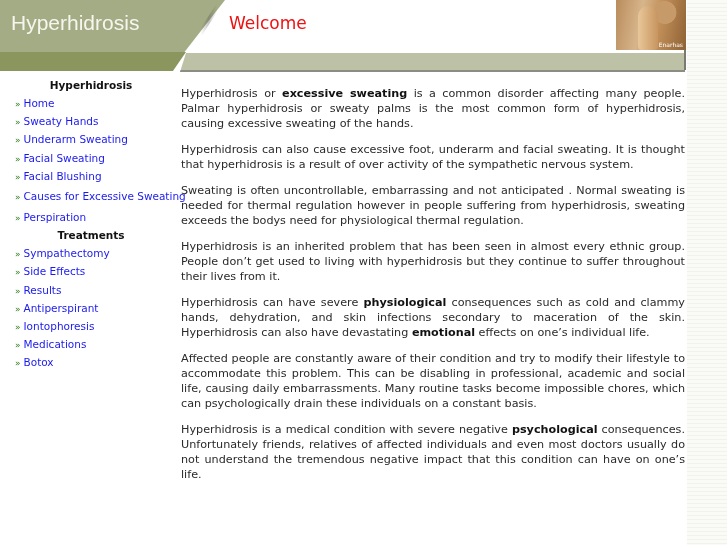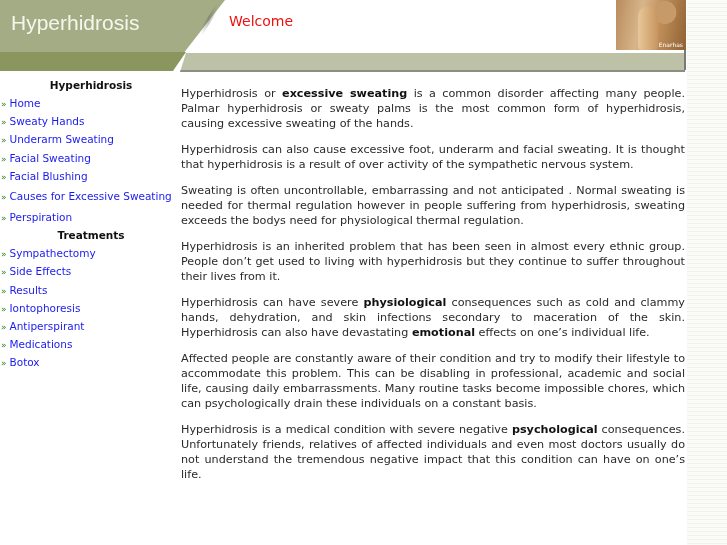--- a/index.html
+++ b/index.html
@@ -37,21 +37,21 @@
     position:absolute; left:180px; top:53px; width:505px; height:17px;
     background:#bdc2a6;
     border-bottom:2px solid #8c8c84;
     clip-path: polygon(6px 0, 100% 0, 100% 100%, 0 100%);
   }
   .band-right-edge {
     position:absolute; left:684px; top:50px; width:2px; height:20px; background:#7a7a72;
   }
   .welcome {
     position:absolute; left:229px; top:13px; color:#ee1111;
-    font-size:14px; font-family:"DejaVu Sans", sans-serif;
+    font-size:17px; font-family:"DejaVu Sans", sans-serif;
   }
   .photo {
     position:absolute; left:616px; top:0; width:70px; height:50px;
     background: radial-gradient(circle at 70% 25%, #c79a6a 0 18%, transparent 19%),
                 linear-gradient(100deg, #b98c5c 0%, #d7b58b 35%, #c2905a 60%, #8f6234 100%);
     overflow:hidden;
   }
   .photo .hand {
     position:absolute; left:22px; top:6px; width:20px; height:44px; border-radius:10px 10px 4px 4px;
     background:linear-gradient(90deg, #e8c79a, #c8955f);
@@ -61,21 +61,21 @@
   }
 
   
   .sidebar { position:absolute; left:0; top:78px; width:180px; }
   .side-heading {
     font-size:10.5px; font-weight:bold; color:#111; text-align:center; height:16px; line-height:14px;
     padding-left:2px;
   }
   .side-link {
     display:block; font-size:10.5px; color:#1a1aee; text-decoration:none; height:18.2px; line-height:18px;
-    padding-left:1px; white-space:nowrap;
+    padding-left:15px; white-space:nowrap;
   }
   .side-link .raquo { color:#2e7d1e; font-size:9px; margin-right:3px; }
   .side-link.tall { height:23px; line-height:22px; }
 
   
   .main { position:absolute; left:181px; top:86px; width:504px; }
   .main-title {
     color:#ee1111; font-weight:bold; font-size:11.5px; text-align:center; line-height:14px; margin:0 0 13px 0;
   }
   .main p {
@@ -109,22 +109,22 @@
   <a class="side-link"><span class="raquo">»</span><span>Underarm Sweating</span></a>
   <a class="side-link"><span class="raquo">»</span><span>Facial Sweating</span></a>
   <a class="side-link"><span class="raquo">»</span><span>Facial Blushing</span></a>
   <a class="side-link tall"><span class="raquo">»</span><span>Causes for Excessive Sweating</span></a>
   <a class="side-link"><span class="raquo">»</span><span>Perspiration</span></a>
 
   <div class="side-heading" style="margin-top:2px">Treatments</div>
   <a class="side-link"><span class="raquo">»</span><span>Sympathectomy</span></a>
   <a class="side-link"><span class="raquo">»</span><span>Side Effects</span></a>
   <a class="side-link"><span class="raquo">»</span><span>Results</span></a>
+  <a class="side-link"><span class="raquo">»</span><span>Antiperspirant</span></a>
   <a class="side-link"><span class="raquo">»</span><span>Iontophoresis</span></a>
-  <a class="side-link"><span class="raquo">»</span><span>Antiperspirant</span></a>
   <a class="side-link"><span class="raquo">»</span><span>Medications</span></a>
   <a class="side-link"><span class="raquo">»</span><span>Botox</span></a>
 </nav>
 
 <main class="main">
   <p><span>Hyperhidrosis or </span><b>excessive sweating</b><span> is a common disorder affecting many people. Palmar hyperhidrosis or sweaty palms is the most common form of hyperhidrosis, causing excessive sweating of the hands.</span></p>
   <p><span>Hyperhidrosis can also cause excessive foot, underarm and facial sweating. It is thought that hyperhidrosis is a result of over activity of the sympathetic nervous system.</span></p>
   <p><span>Sweating is often uncontrollable, embarrassing and not anticipated . Normal sweating is needed for thermal regulation however in people suffering from hyperhidrosis, sweating exceeds the bodys need for physiological thermal regulation.</span></p>
   <p><span>Hyperhidrosis is an inherited problem that has been seen in almost every ethnic group. People don’t get used to living with hyperhidrosis but they continue to suffer throughout their lives from it.</span></p>
   <p><span>Hyperhidrosis can have severe </span><b>physiological</b><span> consequences such as cold and clammy hands, dehydration, and skin infections secondary to maceration of the skin. Hyperhidrosis can also have devastating </span><b>emotional</b><span> effects on one’s individual life.</span></p>

